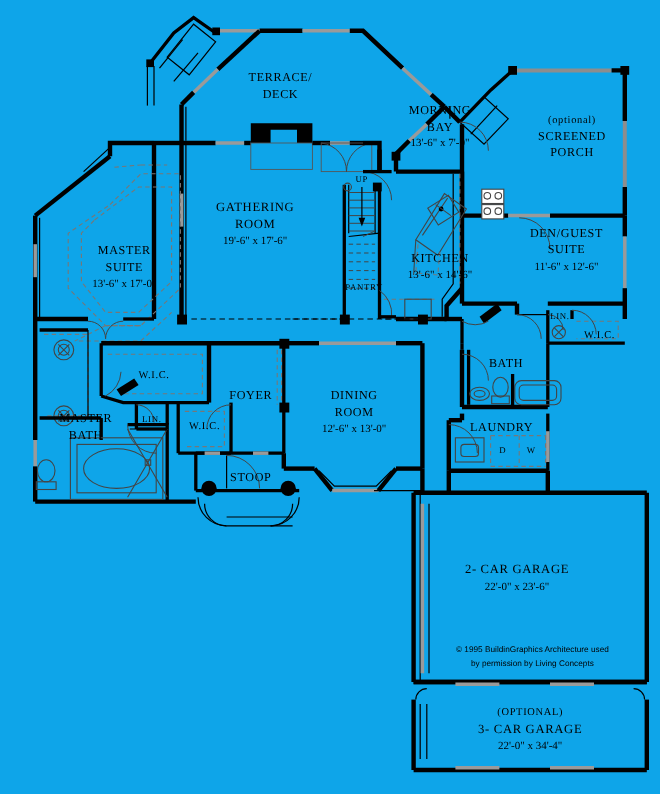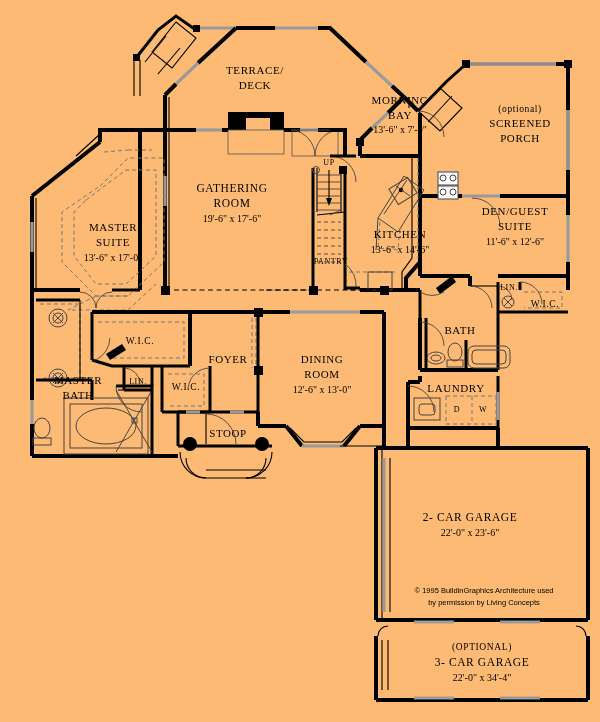--- a/index.html
+++ b/index.html
@@ -1,18 +1,18 @@
 <!DOCTYPE html>
 <html><head>
 <meta charset="utf-8">
 <title>Floor Plan</title>
 <style>
   html,body{margin:0;padding:0;background:#ffffff;}
   body{font-family:"Liberation Serif",serif;}
-  #plan-wrap{position:relative;width:600px;height:722px;overflow:hidden;background:#fdba74;}
+  #plan-wrap{position:relative;width:600px;height:722px;overflow:hidden;background:#0ea5e9;}
   svg#floorplan{position:absolute;left:0;top:0;width:600px;height:722px;display:block;}
   .rmlabel{font-family:"Liberation Serif",serif;fill:#000;text-anchor:middle;font-size:11px;letter-spacing:.6px;}
   .rmlabel.big{font-size:11.5px;}
   .rmlabel.sm{font-size:9.5px;}
   .rmlabel.xs{font-size:8px;}
   .dim{font-family:"Liberation Serif",serif;fill:#000;text-anchor:middle;font-size:10px;}
   .copy{font-family:"Liberation Sans",sans-serif;fill:#000;text-anchor:middle;font-size:7.5px;}
   .w-ext{fill:none;stroke:#000;stroke-width:4;stroke-linejoin:miter;stroke-linecap:butt;}
   .w-int{fill:none;stroke:#000;stroke-width:3;stroke-linejoin:miter;}
   .w-thin{fill:none;stroke:#000;stroke-width:1.1;}

